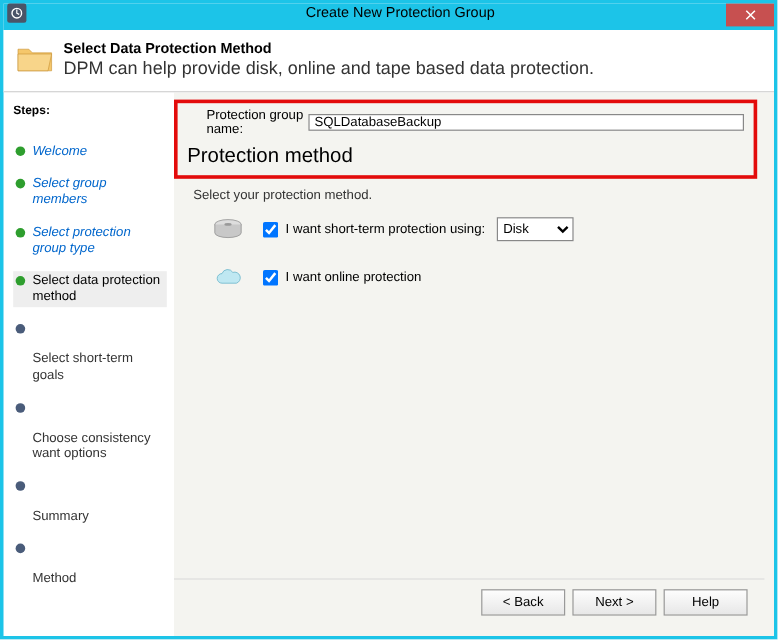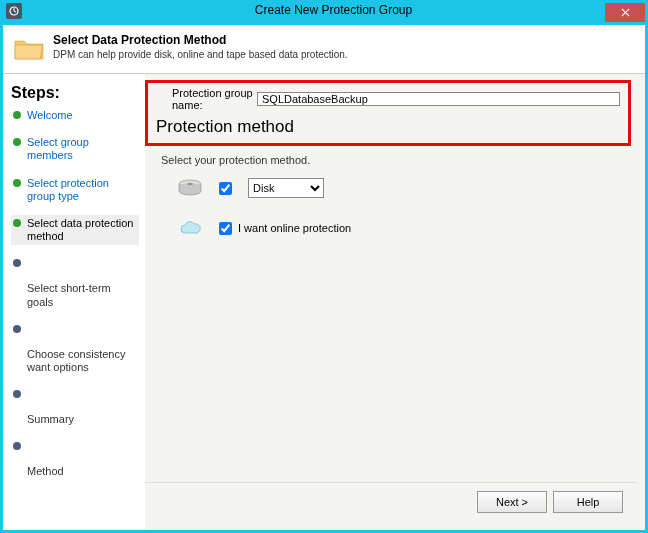--- a/index.html
+++ b/index.html
@@ -59,58 +59,58 @@
       margin-right: 8px;
       margin-top: 2px;
     }
     .header-text h2 {
       font-size: 12px;
       font-weight: bold;
       color: #000;
       margin-bottom: 2px;
     }
     .header-text p {
-      font-size: 10px;
+      font-size: 15px;
       color: #333;
     }
     .body-section {
       flex: 1;
       display: flex;
       overflow: hidden;
     }
     .sidebar {
       width: 142px;
       padding: 10px 6px 6px 8px;
       background: #fff;
     }
     .sidebar h3 {
-      font-size: 16px;
+      font-size: 10px;
       font-weight: bold;
-      margin-bottom: 5px;
+      margin-bottom: 20px;
       color: #000;
     }
     .step-item {
       display: flex;
       align-items: flex-start;
       margin-bottom: 10px;
       font-size: 11px;
       line-height: 1.2;
       padding: 2px 2px;
     }
     .step-item.active { background: #eee; }
     .step-dot {
       width: 8px; height: 8px;
       border-radius: 50%;
       margin-right: 6px;
       margin-top: 2px;
       flex-shrink: 0;
     }
     .step-dot.done { background: #2e9e2e; }
     .step-dot.pending { background: #4a5c7a; }
-    .step-item.completed .step-label { color: #0066cc; }
+    .step-item.completed .step-label { color: #0066cc; font-style: italic; }
     .step-item.active .step-label { color: #000; }
     .step-item.pending .step-label { color: #333; margin-top: 25px; }
     .step-label { word-wrap: break-word; }
     .main-area {
       flex: 1;
       background: #f4f4f0;
       padding: 6px 8px 8px 0;
       position: relative;
       display: flex;
       flex-direction: column;
@@ -169,21 +169,21 @@
       align-items: center;
     }
     .chk-wrap input[type=checkbox] {
       width: 13px; height: 13px;
       margin-right: 6px;
     }
     .chk-label { font-size: 11px; color: #000; }
     .select-disk {
       margin-left: 10px;
       height: 20px;
-      width: 76px;
+      width: 64px;
       font-size: 11px;
       border: 1px solid #888;
       background: #fff;
       font-family: inherit;
     }
     .button-bar {
       height: 40px;
       padding: 8px 14px;
       display: flex;
       justify-content: flex-end;
@@ -289,20 +289,21 @@
         <div class="option-row">
           <div class="opt-icon">
             <svg viewBox="0 0 26 20">
               <ellipse cx="13" cy="6" rx="11" ry="4" fill="#ddd" stroke="#888" stroke-width="0.6"></ellipse>
               <path d="M2 6 L2 13 A11 4 0 0 0 24 13 L24 6" fill="#c8c8c8" stroke="#888" stroke-width="0.6"></path>
               <ellipse cx="13" cy="6" rx="3" ry="1.2" fill="#999"></ellipse>
             </svg>
           </div>
           <div class="chk-wrap">
             <input type="checkbox" checked="" style="">
+            <span class="chk-label">I want short-term protection using:</span>
           </div>
           <select class="select-disk">
             <option>Disk</option>
           </select>
         </div>
 
         <div class="option-row">
           <div class="opt-icon">
             <svg viewBox="0 0 26 20">
               <path d="M8 15 a4 4 0 0 1 0-8 a5 5 0 0 1 9 -1 a4 4 0 0 1 3 9 Z" fill="#bfe8f2" stroke="#6fb8cc" stroke-width="0.7"></path>
@@ -312,20 +313,21 @@
             <input type="checkbox" checked="" style="">
             <span class="chk-label">I want online protection</span>
           </div>
         </div>
 
       </div>
 
       <div style="flex:1"></div>
 
       <div class="button-bar">
+        <button class="btn">&lt; Back</button>
         <button class="btn">Next &gt;</button>
         <button class="btn">Help</button>
       </div>
 
     </div>
   </div>
 
 </div>
 
 </body></html>

